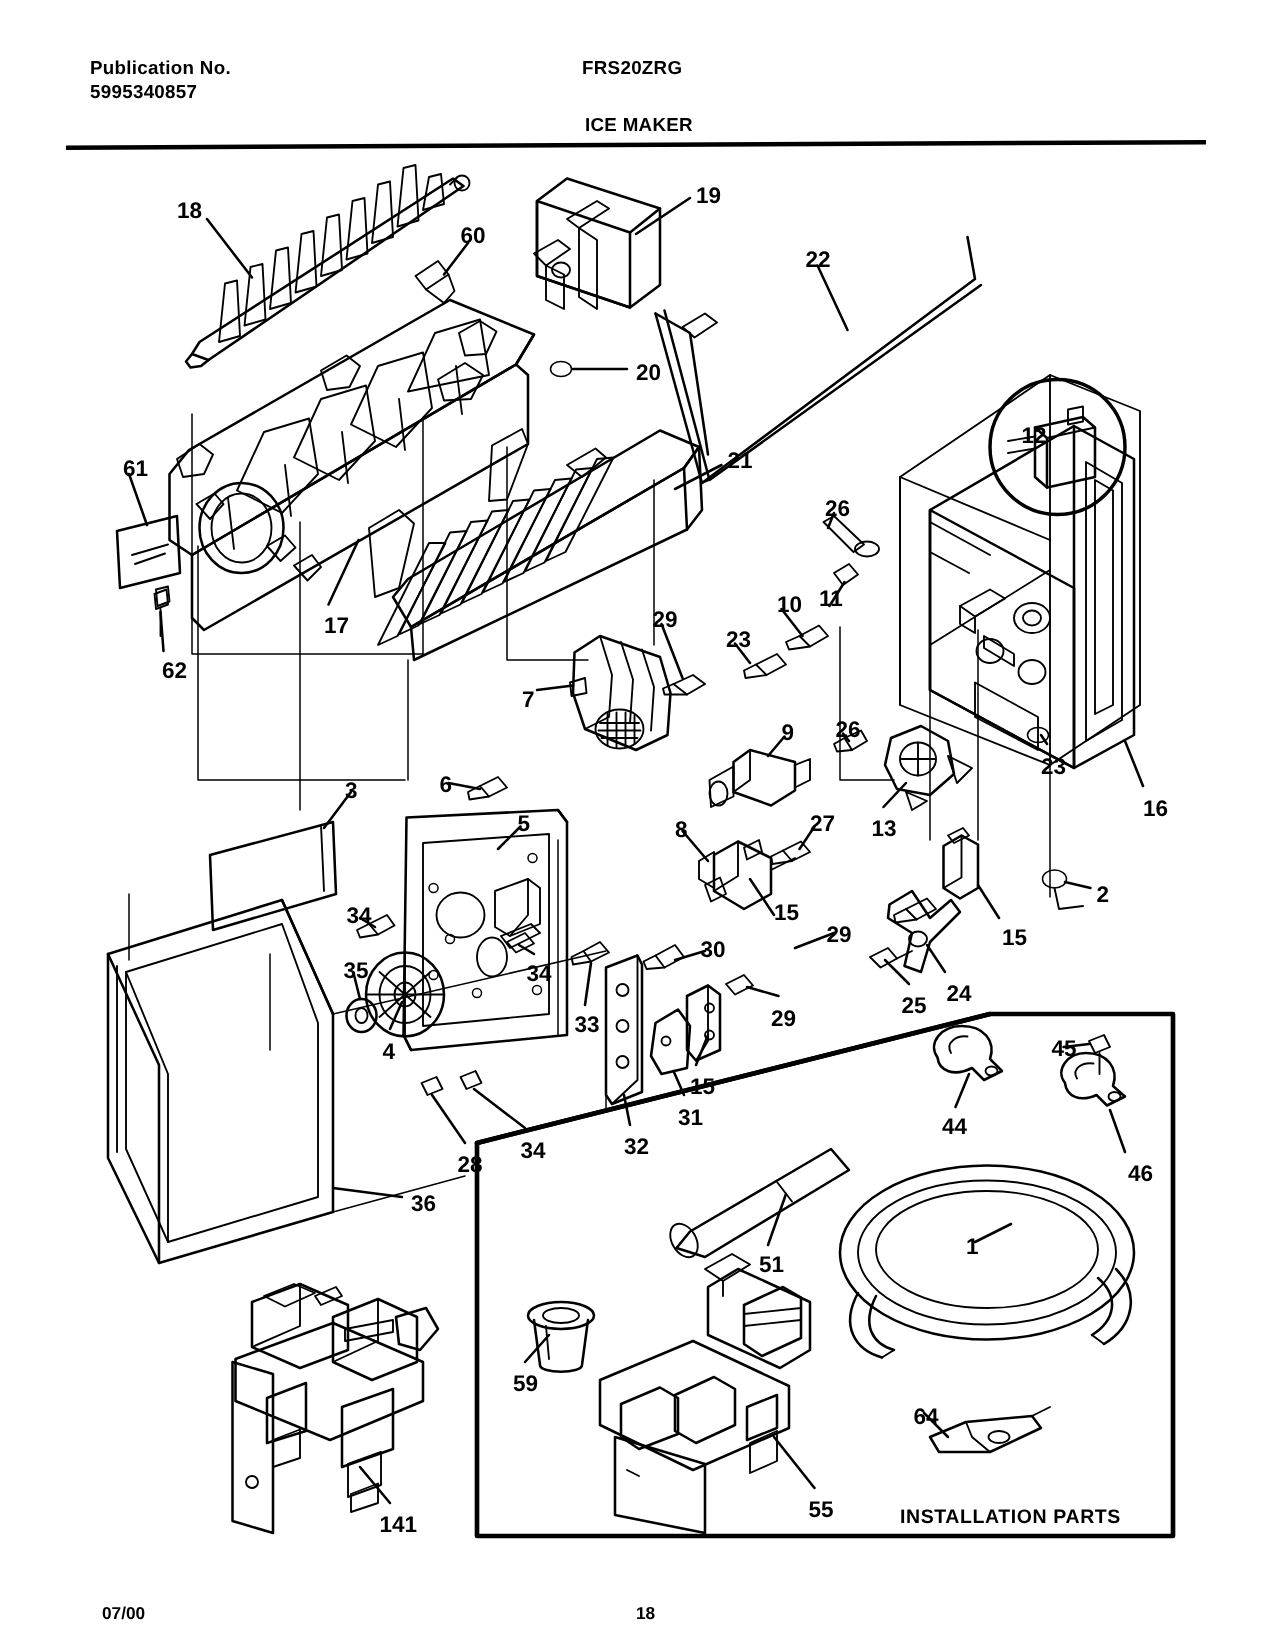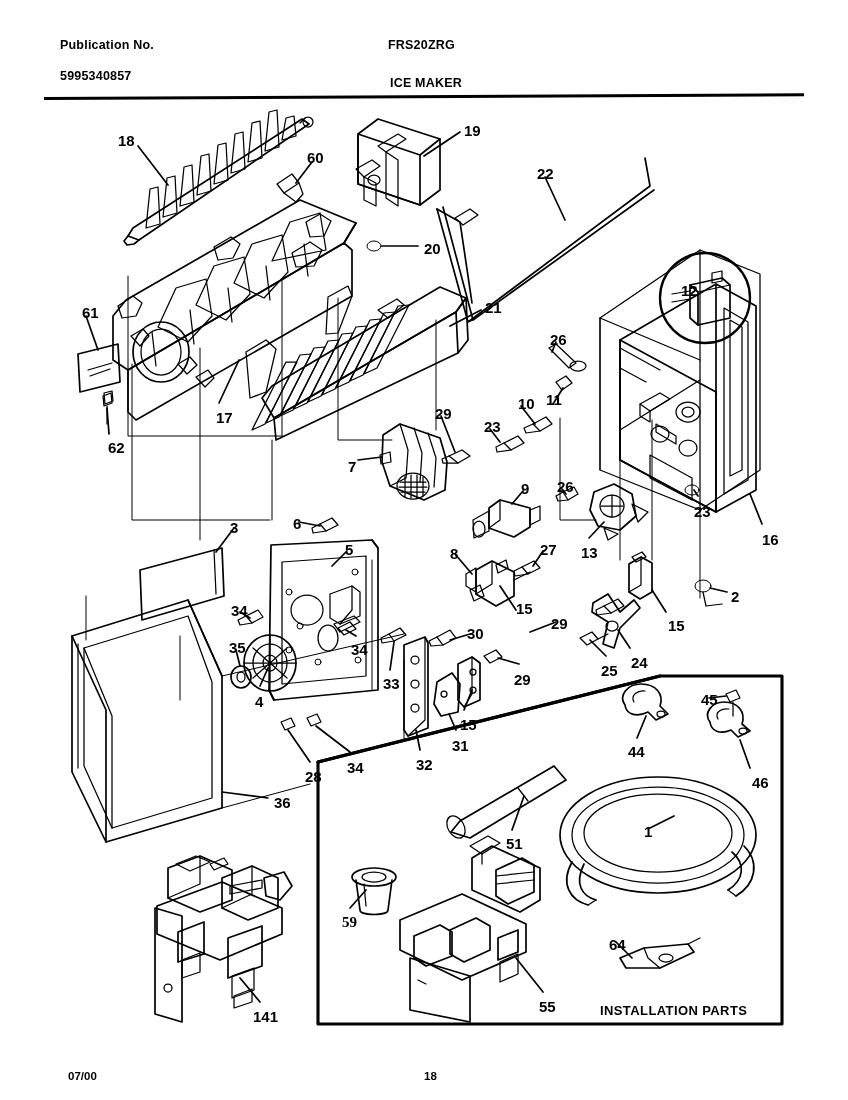--- a/index.html
+++ b/index.html
@@ -2,21 +2,21 @@
 <html><head>
 <meta charset="utf-8">
 <style>
   html,body{margin:0;padding:0;background:#fff;}
   body{width:848px;height:1100px;position:relative;
        font-family:"Liberation Sans",sans-serif;color:#000;overflow:hidden;}
   #sheet{position:absolute;inset:0;width:848px;height:1100px;}
 
   .hdr{position:absolute;font-weight:bold;letter-spacing:.2px;}
   #pubLabel{left:60px;top:38px;font-size:12.5px;line-height:15px;}
-  #pubNum{left:60px;top:69px;font-size:12.5px;}
+  #pubNum{left:60px;top:54px;font-size:12.5px;}
   #model{left:388px;top:38px;font-size:12.5px;text-align:center;}
   #section{left:390px;top:76px;font-size:12.5px;}
   #rule{position:absolute;left:44px;top:97px;width:760px;height:2.6px;background:#000;
         transform:rotate(-0.28deg);transform-origin:left center;}
 
   #dateStamp{position:absolute;left:68px;top:1070px;font-size:11.5px;font-weight:bold;}
   #pageNum{position:absolute;left:424px;top:1070px;font-size:11.5px;font-weight:bold;}
 
   #art{position:absolute;left:0;top:0;width:848px;height:1100px;}
   #art line,#art path,#art polyline,#art polygon,#art circle,#art ellipse,#art rect{
@@ -547,21 +547,21 @@
       <div class="cal" style="left: 452px; top: 738px;">31</div>
       <div class="cal" style="left: 416px; top: 757px; text-align: right;">32</div>
       <div class="cal" style="left: 305px; top: 769px;">28</div>
       <div class="cal" style="left: 347px; top: 760px;">34</div>
       <div class="cal" style="left: 274px; top: 795px;">36</div>
       <div class="cal" style="left: 701px; top: 692px;">45</div>
       <div class="cal" style="left: 628px; top: 744px;">44</div>
       <div class="cal" style="left: 752px; top: 775px;">46</div>
       <div class="cal" style="left: 506px; top: 836px;">51</div>
       <div class="cal" style="left: 644px; top: 824px;">1</div>
-      <div class="cal" style="left: 342px; top: 915px; font-family: Liberation Serif, serif;">59</div>
+      <div class="cal" style="left: 342px; top: 915px;">59</div>
       <div class="cal" style="left: 609px; top: 937px;">64</div>
       <div class="cal" style="left: 539px; top: 999px;">55</div>
       <div class="cal" style="left: 253px; top: 1009px;">141</div>
     </div>
 
   <div id="instLabel">INSTALLATION PARTS</div>
 
   <div id="dateStamp">07/00</div>
   <div id="pageNum">18</div>
 </div>

